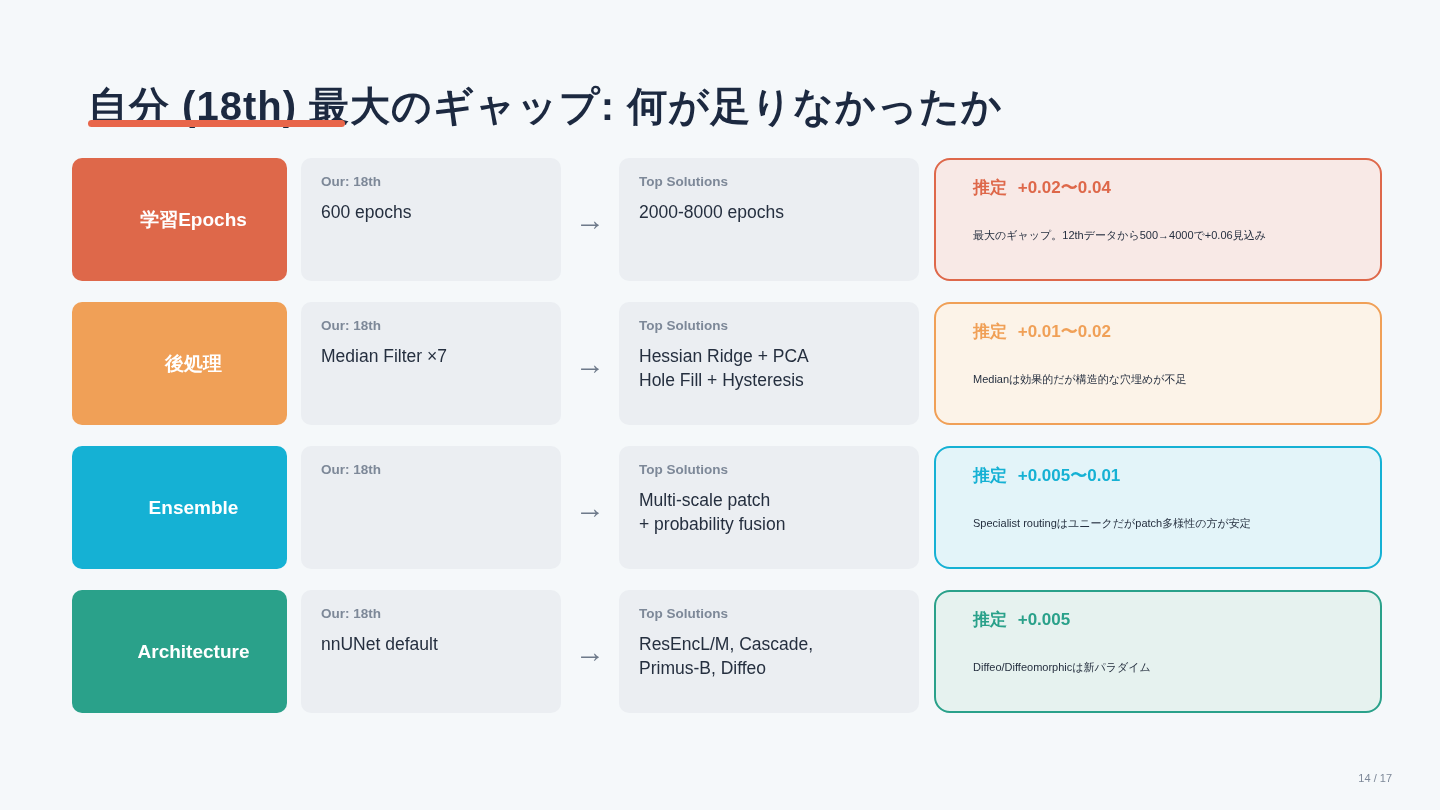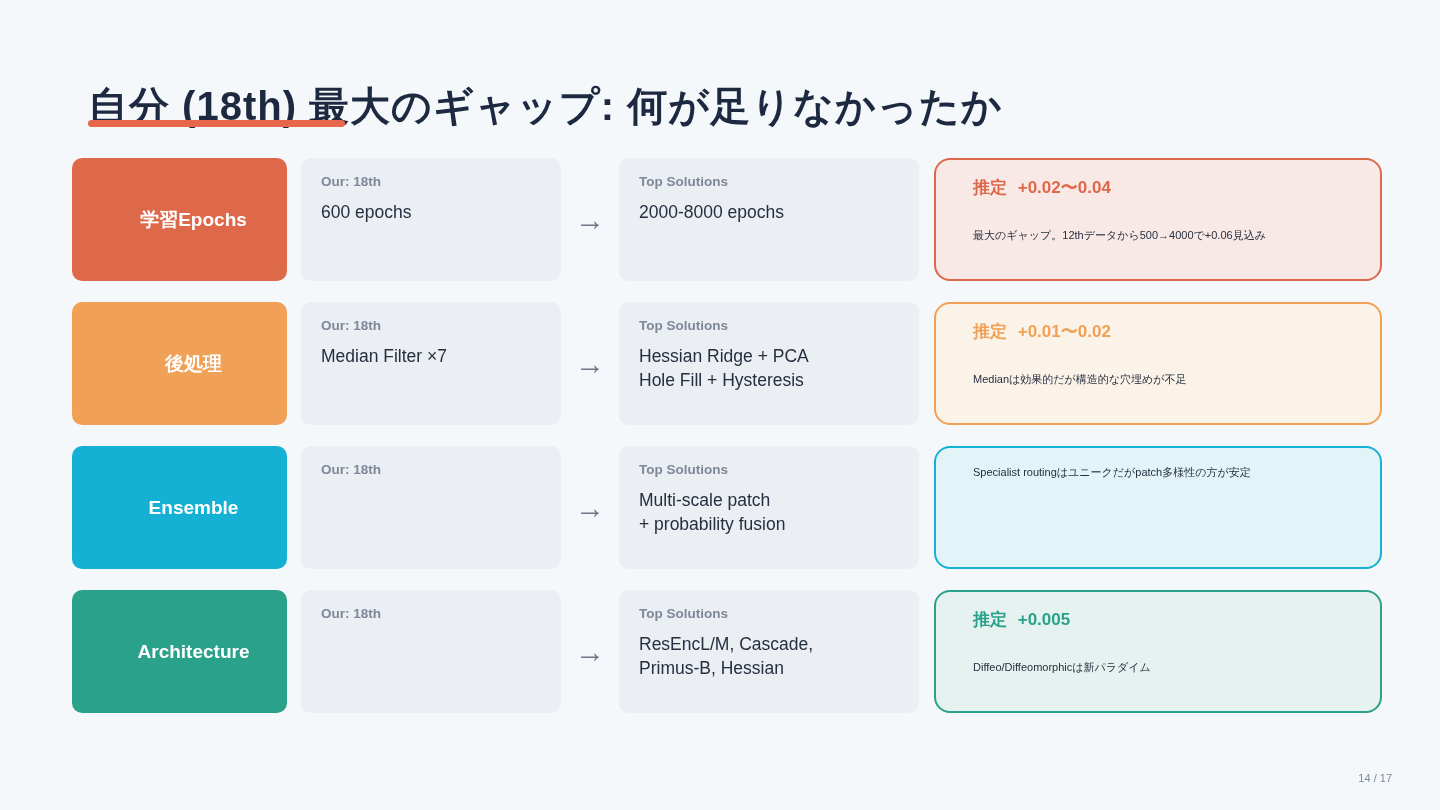--- a/index.html
+++ b/index.html
@@ -177,38 +177,43 @@
     </div>
     <div class="arrowcell">
       <span>→</span>
     </div>
     <div class="card top">
       <div class="card-label">Top Solutions</div>
       <div class="card-value">Multi-scale patch
 + probability fusion</div>
     </div>
     <div class="note">
+      <div class="note-head">
+        <span class="note-prefix">推定</span>
+        <span class="note-est">+0.005〜0.01</span>
+      </div>
       <div class="note-body">Specialist routingはユニークだがpatch多様性の方が安定</div>
     </div>
   </div>
 
   <div class="row" style="--accent: #2aa18a; --tint: #e6f2ef;">
     <div class="cat">
       <span>Architecture</span>
     </div>
     <div class="card our">
       <div class="card-label">Our: 18th</div>
+      <div class="card-value">nnUNet default</div>
     </div>
     <div class="arrowcell">
       <span>→</span>
     </div>
     <div class="card top">
       <div class="card-label">Top Solutions</div>
       <div class="card-value">ResEncL/M, Cascade,
-Primus-B, Hessian</div>
+Primus-B, Diffeo</div>
     </div>
     <div class="note">
       <div class="note-head">
         <span class="note-prefix">推定</span>
         <span class="note-est">+0.005</span>
       </div>
       <div class="note-body">Diffeo/Diffeomorphicは新パラダイム</div>
     </div>
   </div>
 

